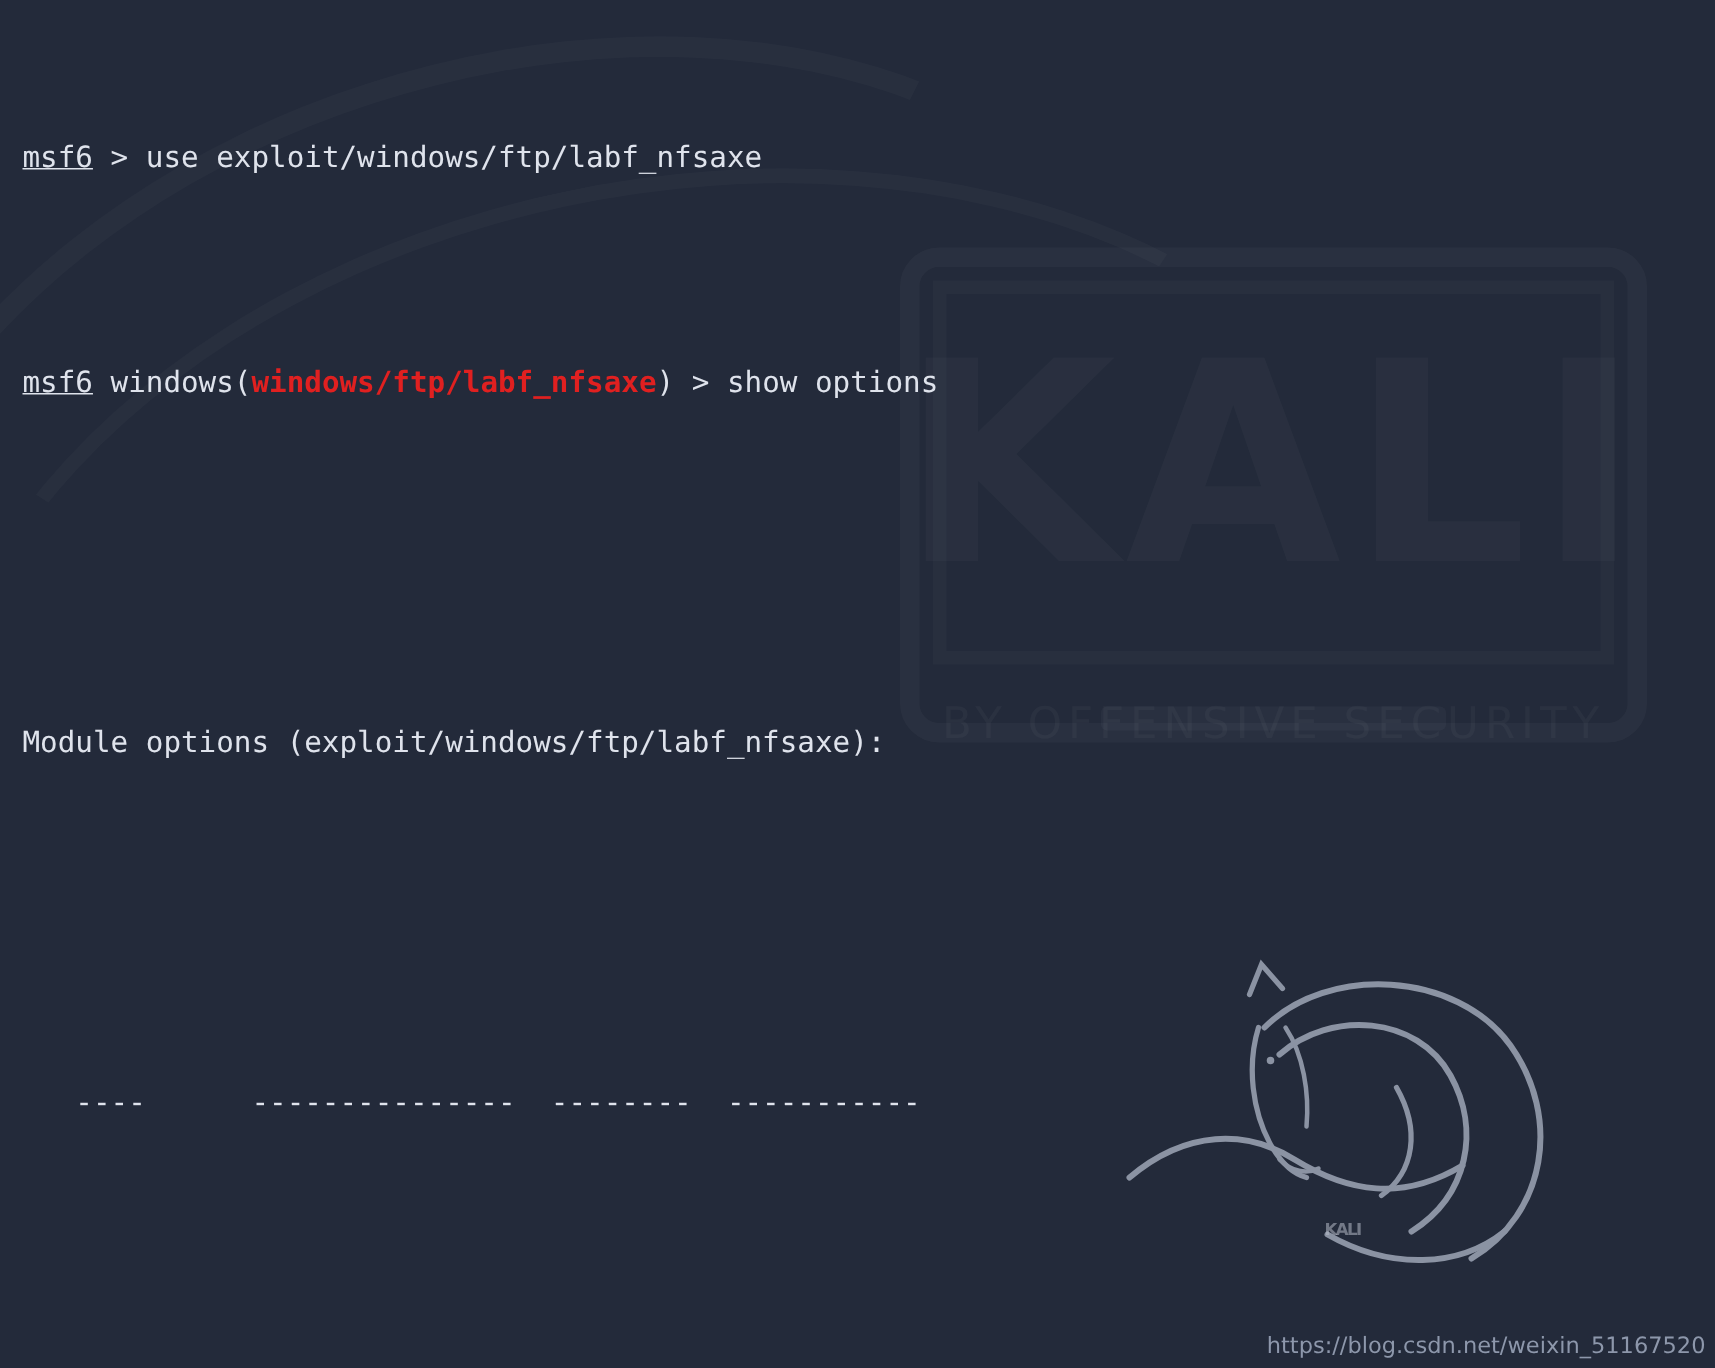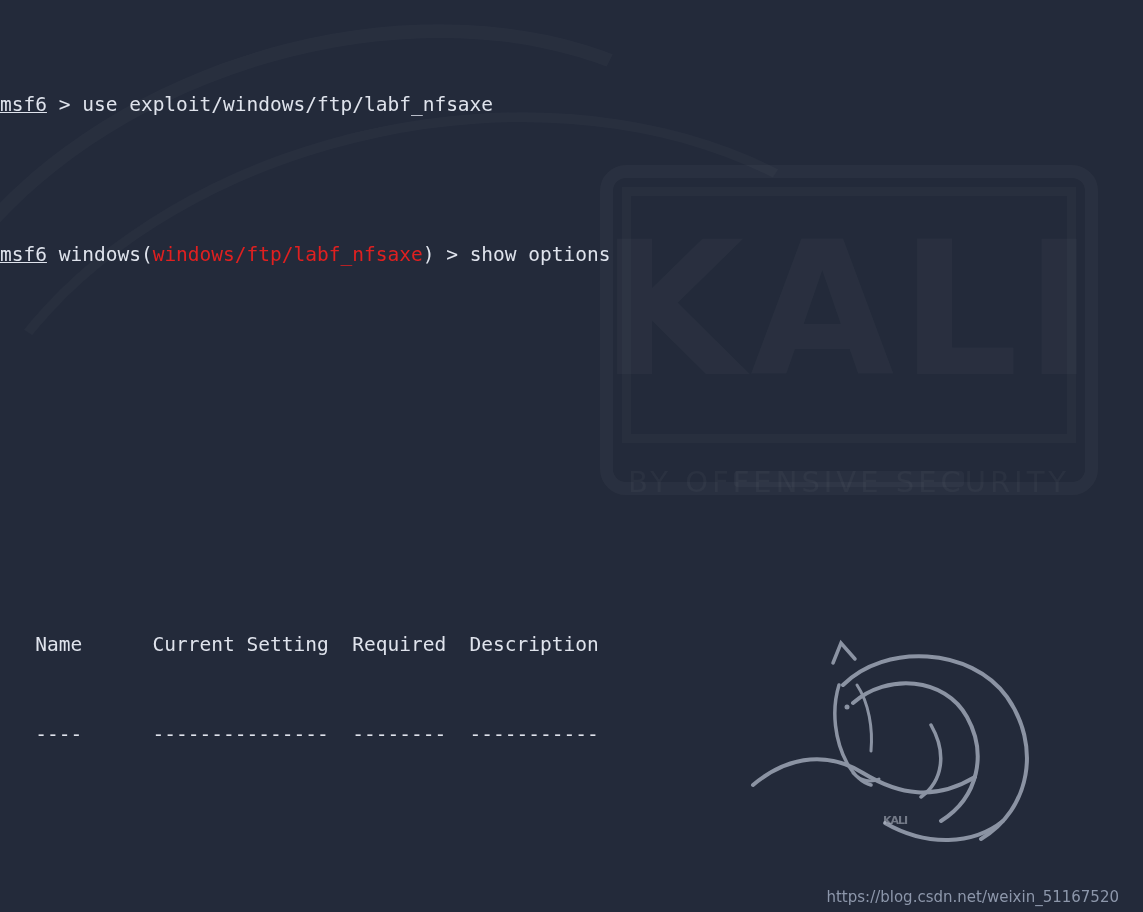--- a/index.html
+++ b/index.html
@@ -115,33 +115,33 @@
     z-index: 2;
     padding: 0;
     font-size: 19.5px;
     line-height: 30px;
     color: #dfe3ec;
     white-space: pre;
     letter-spacing: 0px;
   }
   .line {
     height: 30px;
-    padding-left: 0;
+    padding-left: 15px;
     white-space: pre;
   }
   .blank { height: 30px; }
 
   .prompt-host { text-decoration: underline; }
   .star { color: #2f8ef5; font-weight: bold; }
-  .modname { color: #e02020; font-weight: normal; margin-top: 29px; }
+  .modname { color: #e02020; font-weight: bold; margin-top: 29px; }
   .rule { color: #dfe3ec; }
 
   .csdn-wm {
     position: absolute;
-    right: 24px;
+    right: 6px;
     bottom: 6px;
     z-index: 5;
     font-family: "DejaVu Sans", "Liberation Sans", sans-serif;
     font-size: 15px;
     color: #8d97ab;
     white-space: nowrap;
   }
 </style>
 </head>
 <body>
@@ -182,24 +182,24 @@
 
   <div class="term">
 
     <div class="line"><span class="prompt-host">msf6</span><span> &gt; use exploit/windows/ftp/labf_nfsaxe</span></div>
 
 
     <div class="line"><span class="prompt-host">msf6</span><span> windows(</span><span class="modname">windows/ftp/labf_nfsaxe</span><span>) &gt; show options</span></div>
 
     <div class="blank"></div>
 
+    <div class="line">Module options (exploit/windows/ftp/labf_nfsaxe):</div>
 
     <div class="blank"></div>
 
-    <div class="line">   Name      Current Setting  Required  Description</div>
     <div class="line rule">   ----      ---------------  --------  -----------</div>
 
     
     
     
     
     
     
 
     

